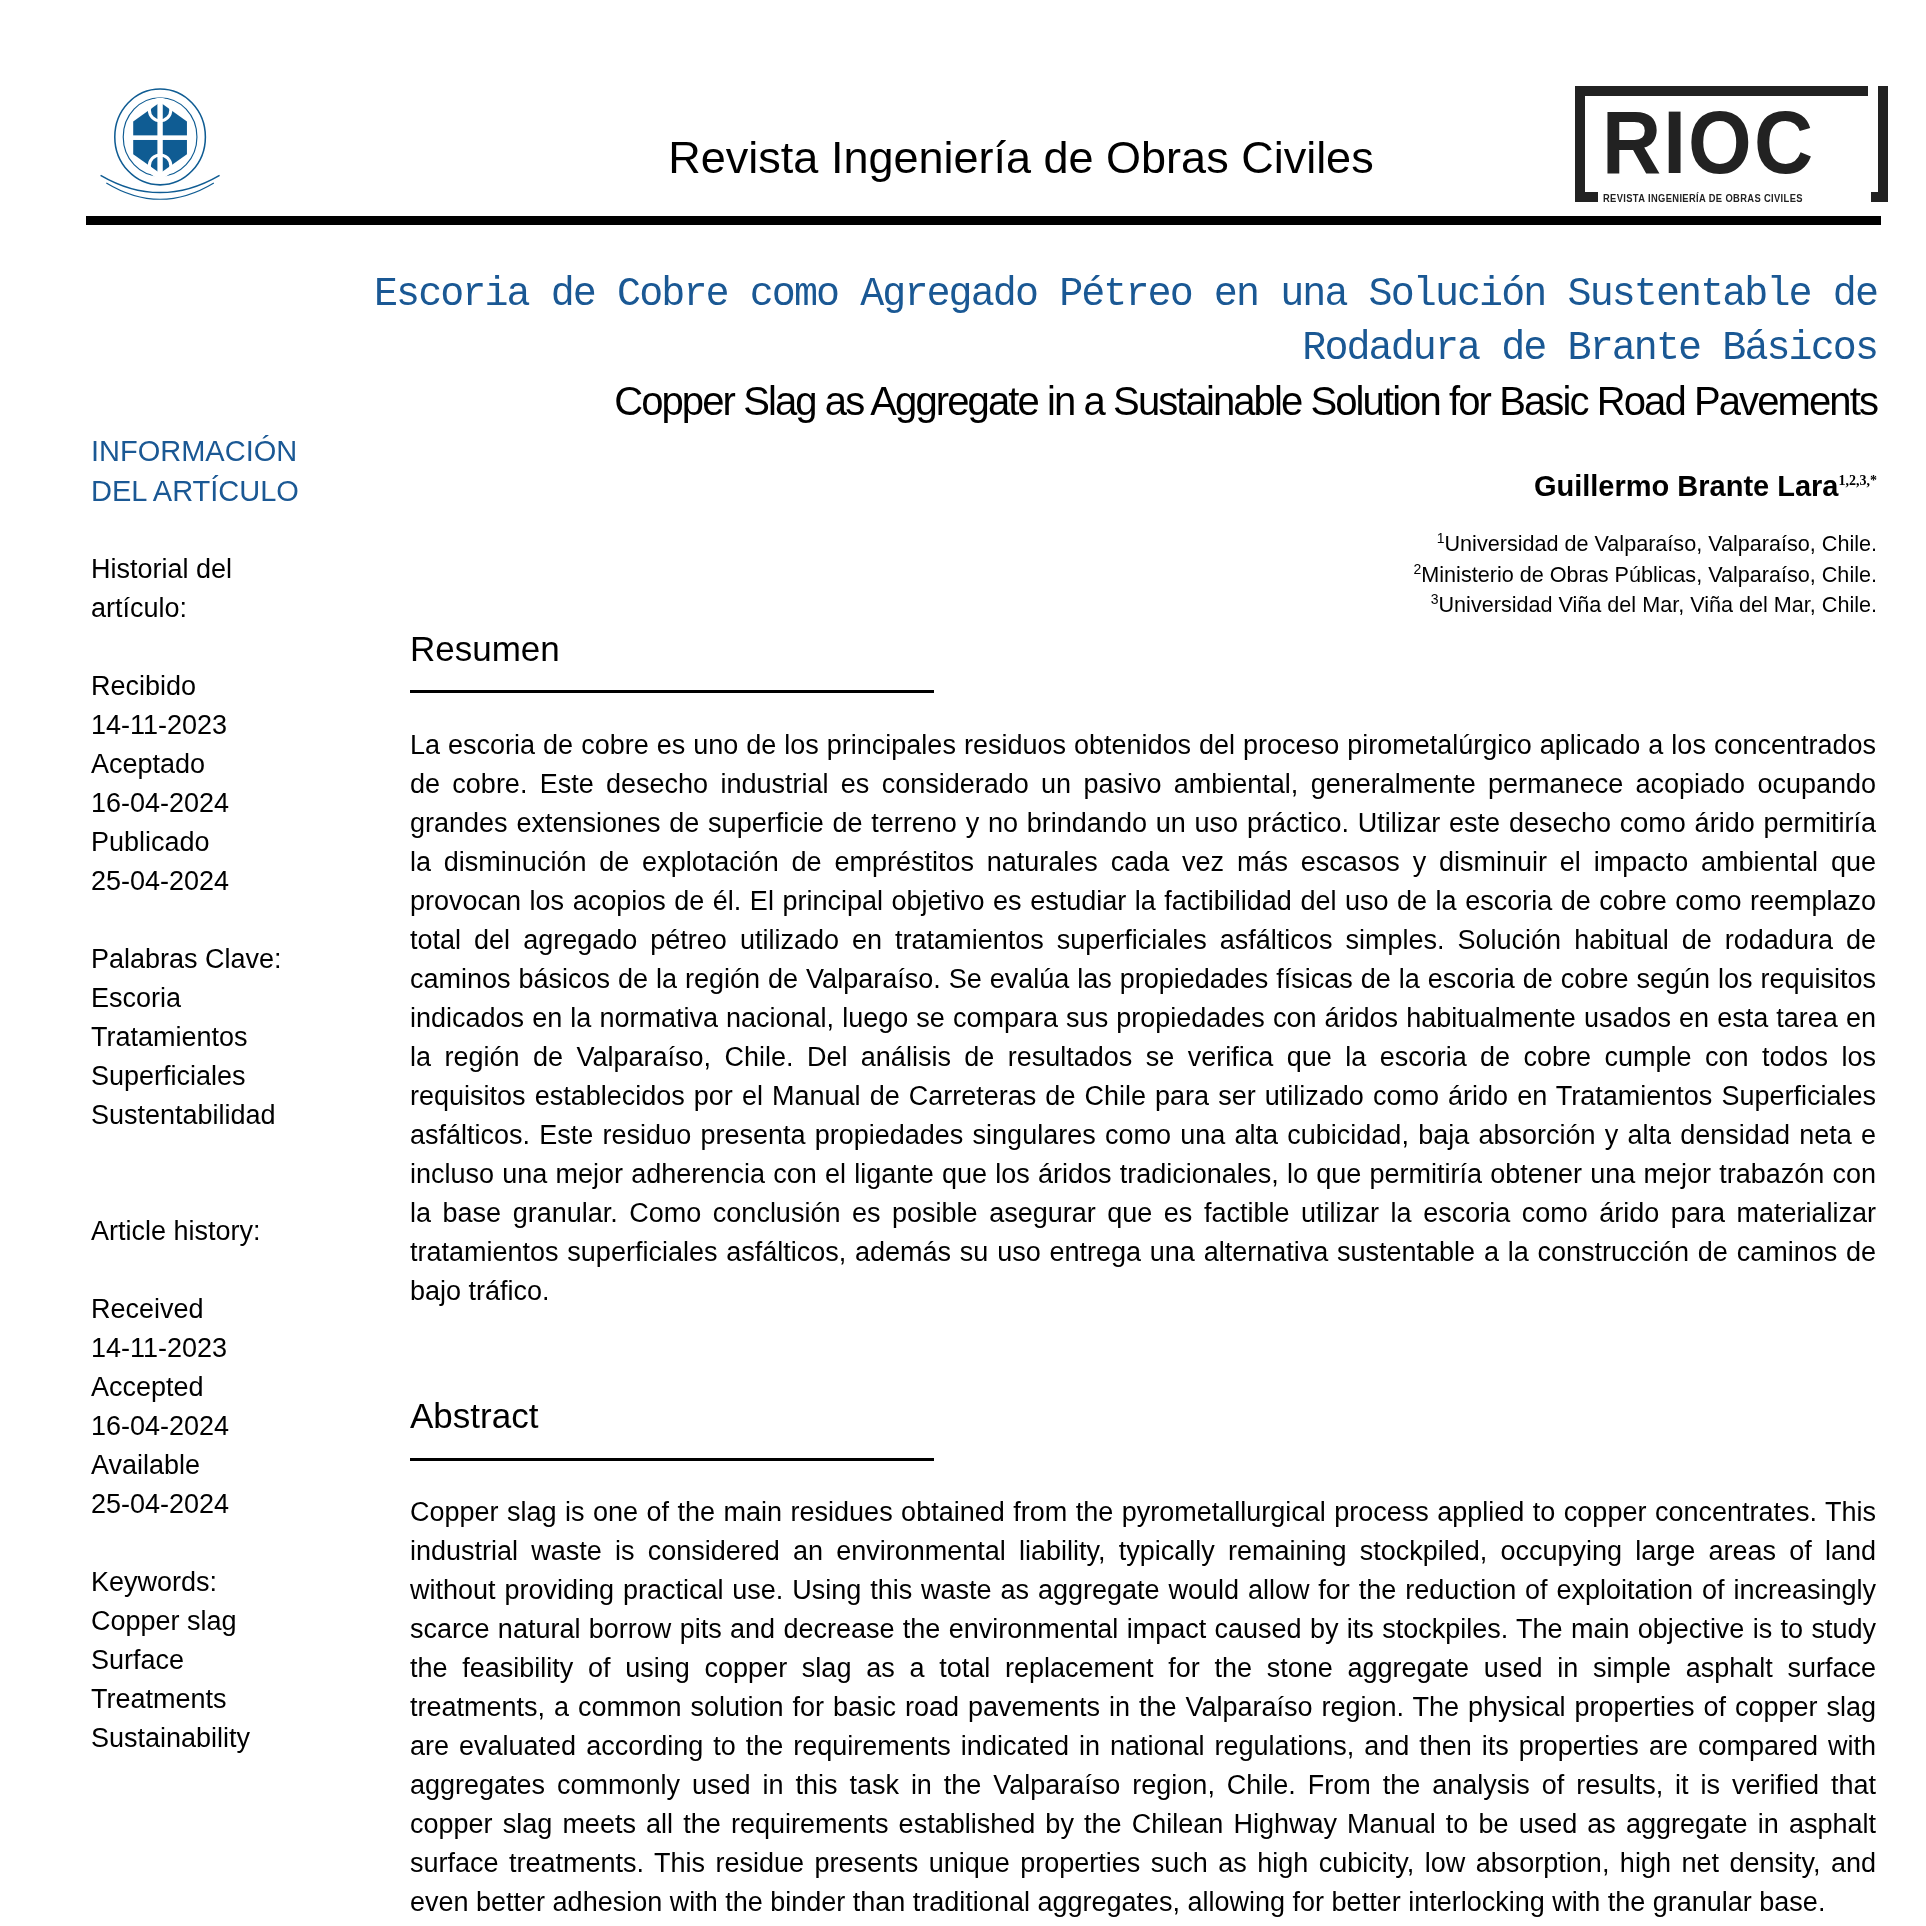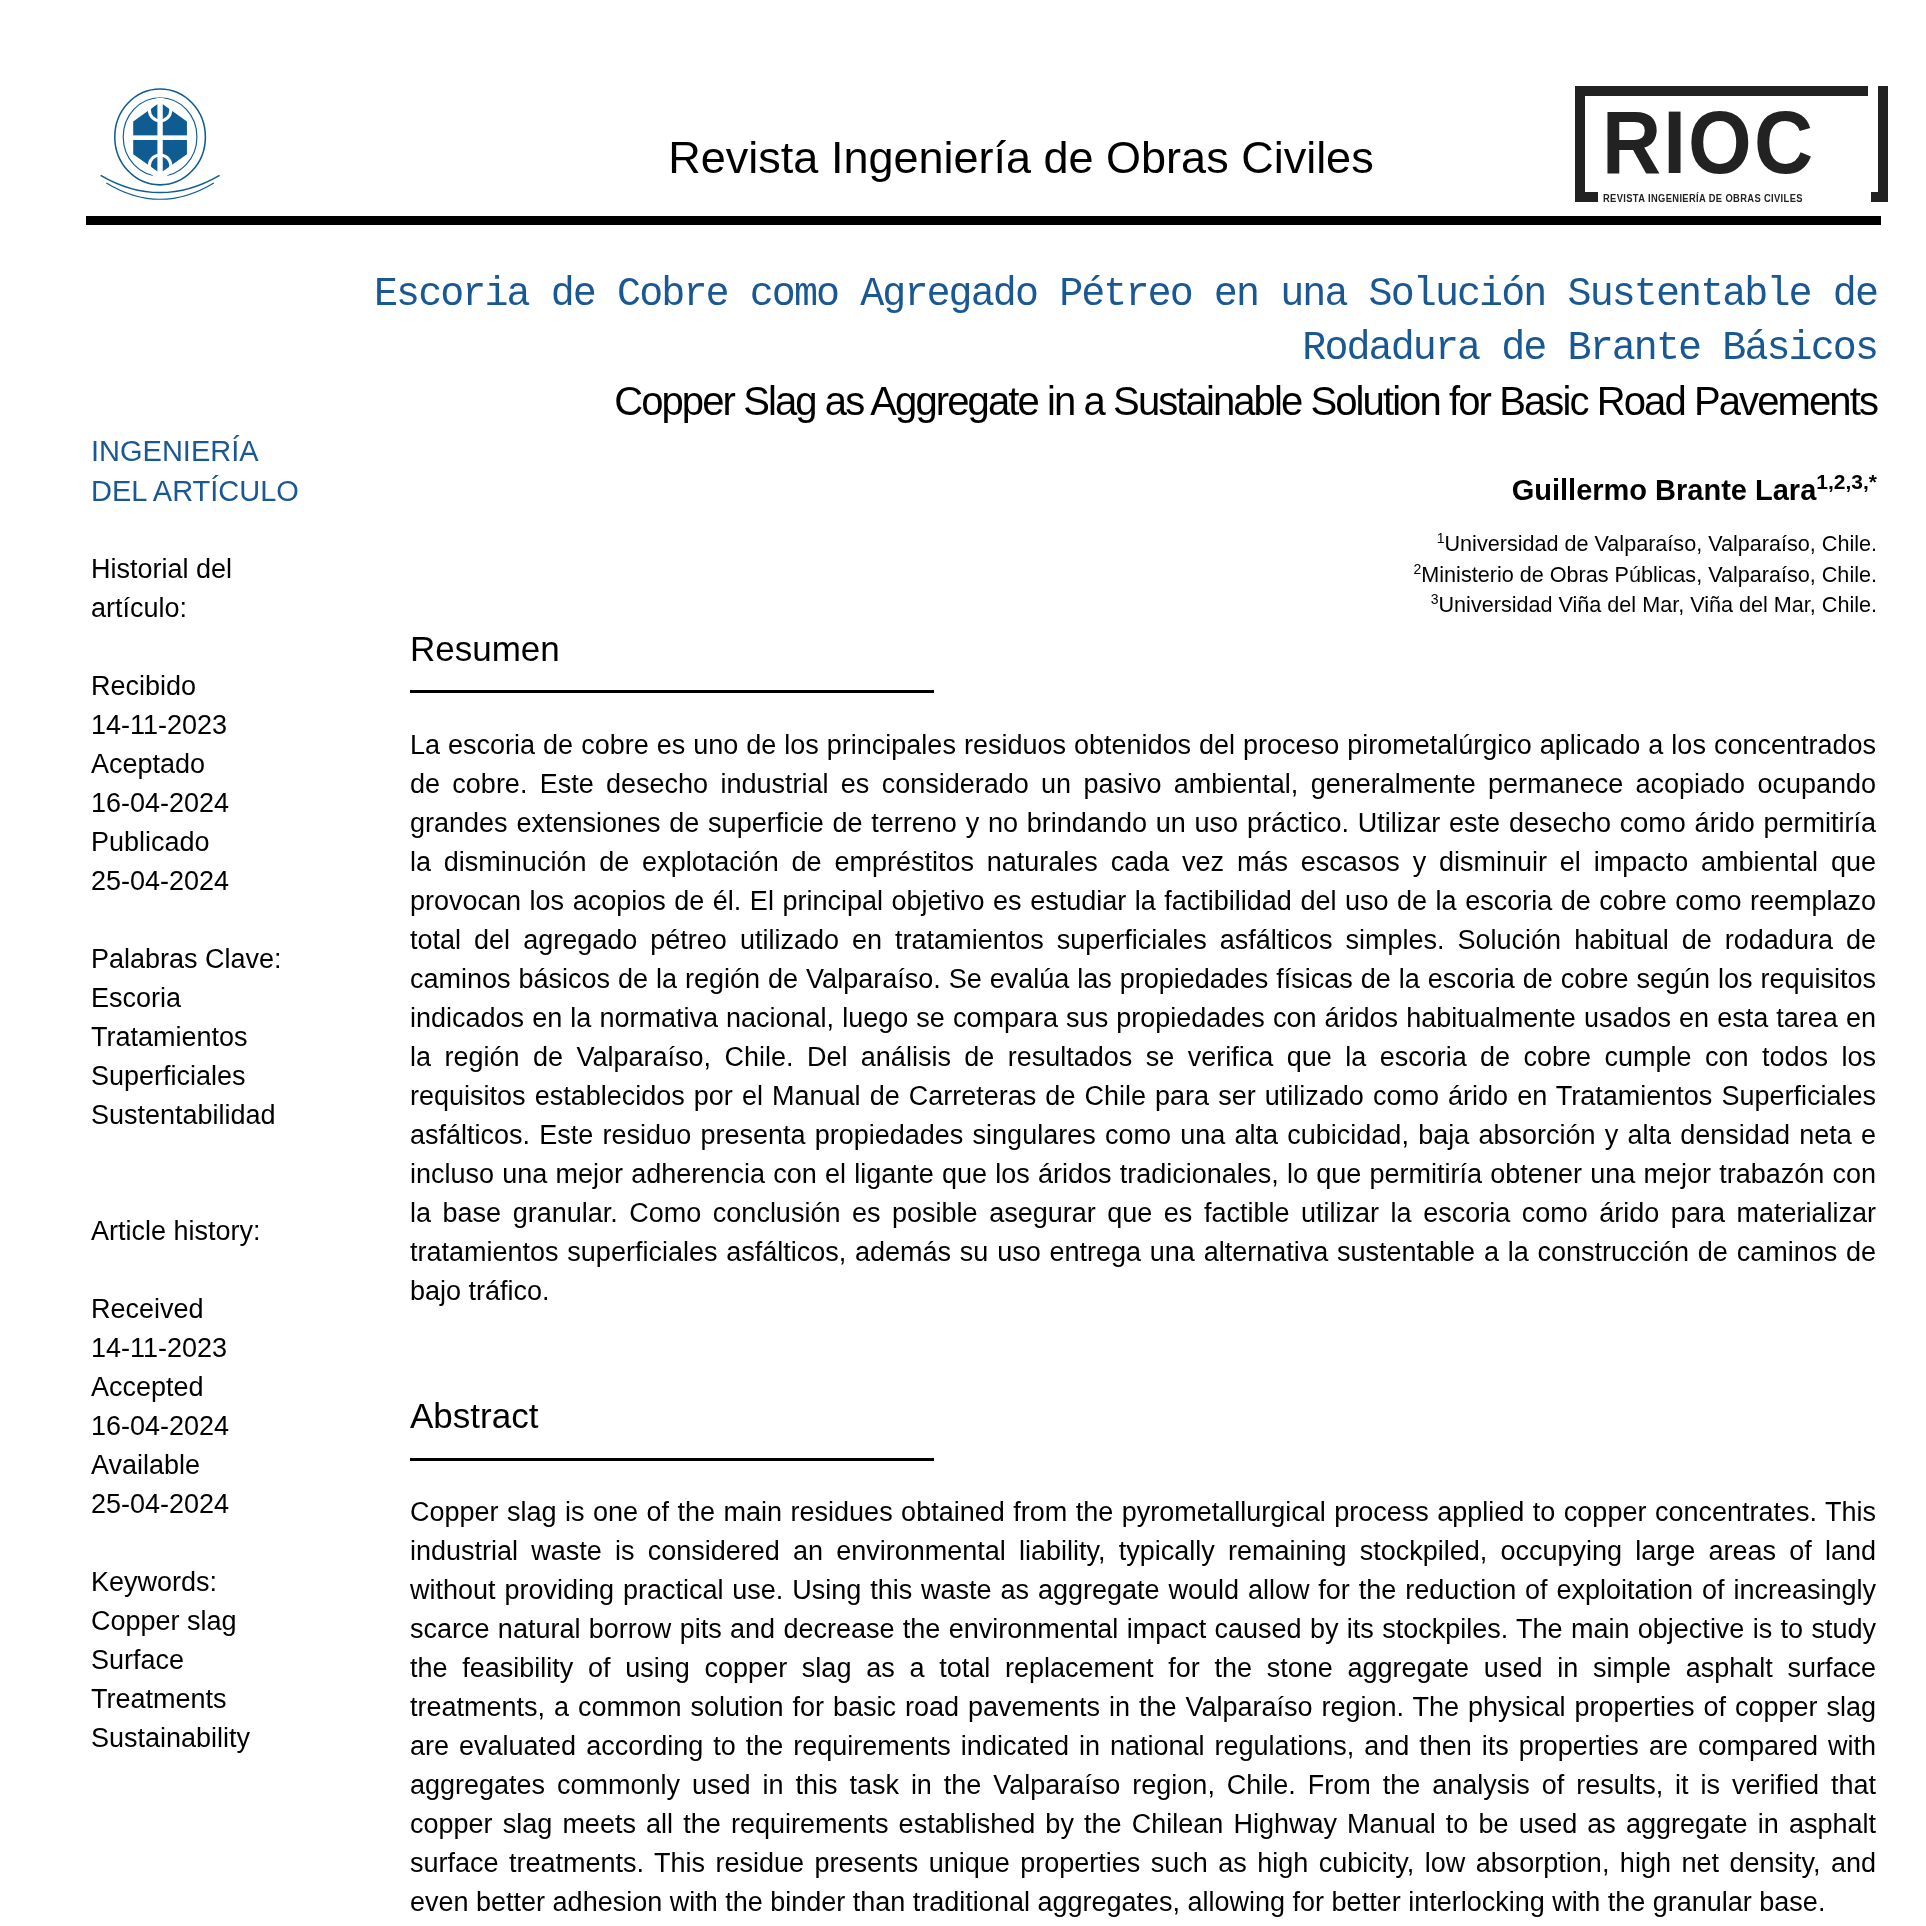--- a/index.html
+++ b/index.html
@@ -30,21 +30,21 @@
 
   #header-rule { left:86px; top:216px; width:1795px; height:8.5px; background:#000; }
 
   
   .title-es { right:88px; font-size:40px; line-height:50px; color:#1a5894; text-align:right; white-space:nowrap; letter-spacing:-1.9px;font-family:Liberation Mono, monospace; }
   #title-es-1 { top:270px; }
   #title-es-2 { top:324px; }
   #title-en { right:88px; top:376px; font-size:40px; line-height:50px; text-align:right; white-space:nowrap; letter-spacing:-1.9px; }
 
   #author { right:88px; top:470px; font-size:29px; font-weight:bold; white-space:nowrap; }
-  #author sup { font-size:21px; }
+  #author sup { font-size:14px;font-family:Liberation Serif, serif; }
   .affil { right:88px; font-size:21.6px; white-space:nowrap; }
   .affil sup { font-size:14px; }
   #affil-1 { top:530px; }
   #affil-2 { top:561px; }
   #affil-3 { top:591px; }
 
   
   #sidebar { left:91px; top:431px; width:293px; font-size:27px; line-height:39px; }
   #sidebar .info-title { color:#1a5894; font-size:29px; line-height:40px; }
   #sidebar .gap { height:39px; }
@@ -96,21 +96,21 @@
 <div id="title-es-1" class="abs title-es cond">Escoria de Cobre como Agregado Pétreo en una Solución Sustentable de</div>
 <div id="title-es-2" class="abs title-es cond">Rodadura de Brante Básicos</div>
 <div id="title-en" class="abs cond">Copper Slag as Aggregate in a Sustainable Solution for Basic Road Pavements</div>
 
 <div id="author" class="abs"><span>Guillermo Brante Lara</span><sup>1,2,3,*</sup></div>
 <div id="affil-1" class="abs affil cond"><sup>1</sup><span>Universidad de Valparaíso, Valparaíso, Chile.</span></div>
 <div id="affil-2" class="abs affil cond"><sup>2</sup><span>Ministerio de Obras Públicas, Valparaíso, Chile.</span></div>
 <div id="affil-3" class="abs affil cond"><sup>3</sup><span>Universidad Viña del Mar, Viña del Mar, Chile.</span></div>
 
 <div id="sidebar" class="abs">
-  <div class="info-title">INGENIERÍA</div>
+  <div class="info-title">INFORMACIÓN</div>
   <div class="info-title">DEL ARTÍCULO</div>
   <div class="gap"></div>
   <div>Historial del</div>
   <div>artículo:</div>
   <div class="gap"></div>
   <div>Recibido</div>
   <div>14-11-2023</div>
   <div>Aceptado</div>
   <div>16-04-2024</div>
   <div>Publicado</div>

